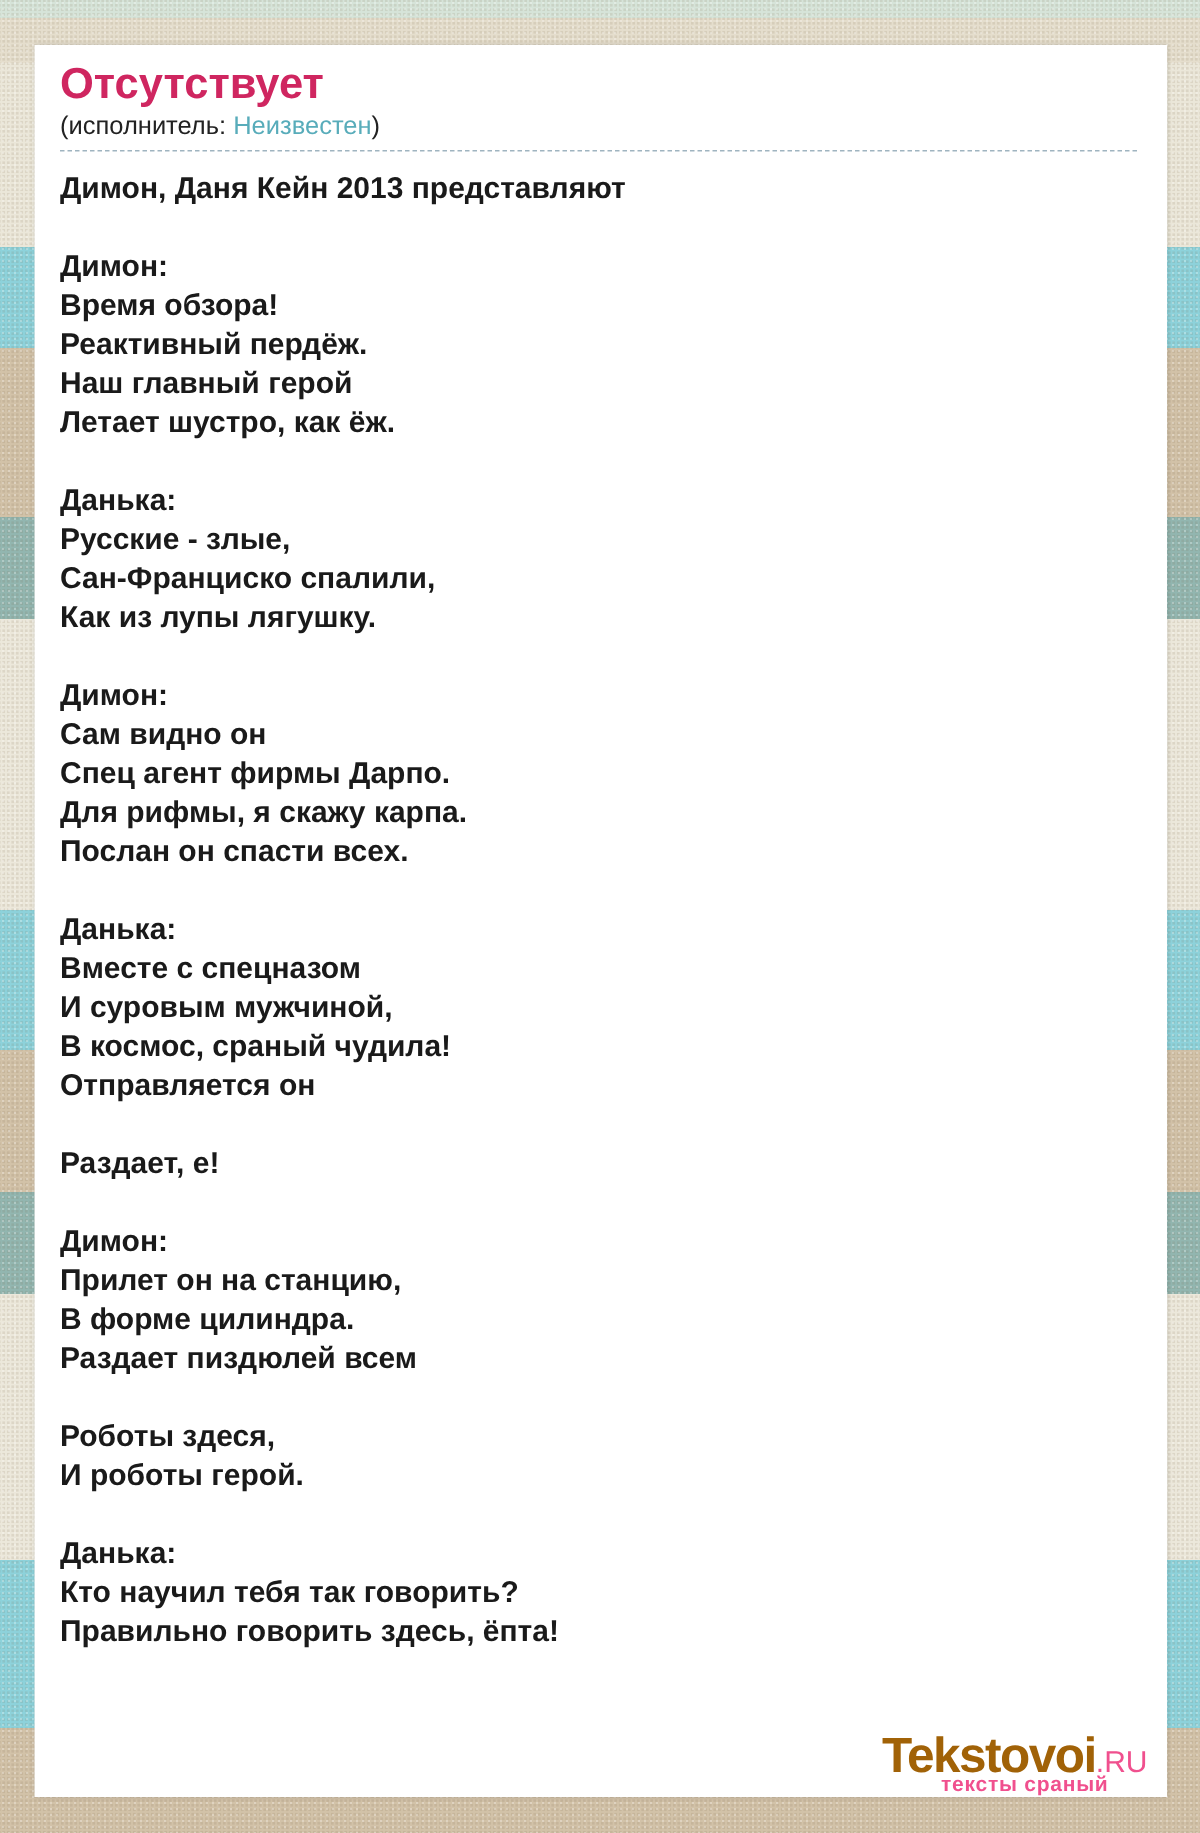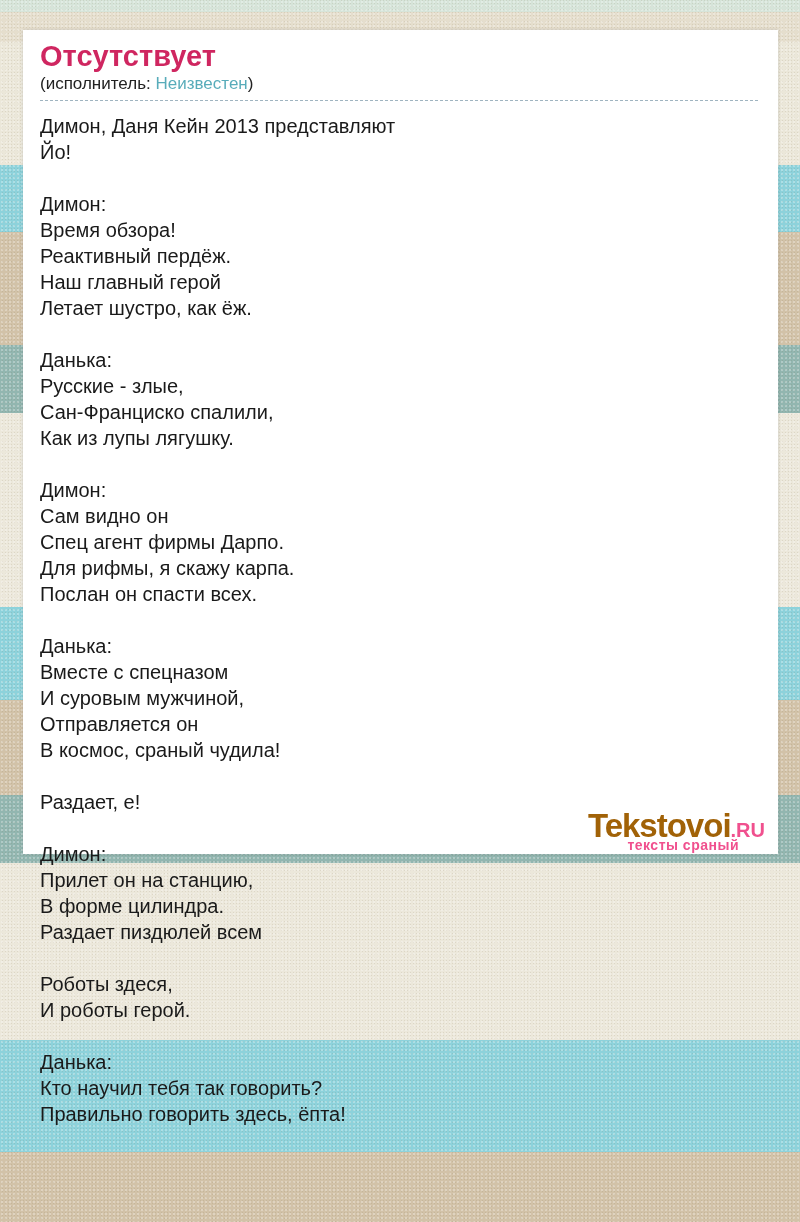--- a/index.html
+++ b/index.html
@@ -37,21 +37,21 @@
     background-size: 4px 4px, 3px 3px;
     background-position: 0 0, 1px 2px;
     pointer-events: none;
   }
   .card {
     position: absolute;
     z-index: 1;
     left: 23px;
     top: 30px;
     width: 755px;
-    height: 824px;
+    height: 1168px;
     background: #ffffff;
     box-shadow: 0 0 3px rgba(0,0,0,0.18);
     box-sizing: border-box;
     padding: 0 0 0 17px;
   }
   .card-header {
     padding-top: 10px;
     margin-right: 20px;
     border-bottom: 1px dashed #9fb4c0;
     padding-bottom: 6px;
@@ -71,20 +71,21 @@
   }
   .artist-link {
     color: #58acba;
     text-decoration: none;
     cursor: pointer;
   }
   .lyrics {
     padding-top: 12px;
     font-size: 20px;
     color: #1a1a1a;
+    font-weight: bold;
   }
   .lyric-line {
     min-height: 26px;
     line-height: 26px;
     white-space: pre;
   }
   .logo {
     position: absolute;
     right: 13px;
     bottom: 2px;
@@ -96,21 +97,21 @@
   }
   .logo-main { display: block; white-space: nowrap; }
   .logo-brand {
     font-size: 33px;
     font-weight: bold;
     letter-spacing: -1px;
     color: #a16207;
   }
   .logo-tld {
     font-size: 20px;
-    font-weight: bold;
+    font-weight: normal;
     color: #f0508e;
     text-align: center;
   }
   .logo-tagline {
     display: block;
     margin-top: -4px;
     padding-right: 26px;
     font-size: 14px;
     font-weight: bold;
     letter-spacing: 0.5px;
@@ -123,21 +124,20 @@
 <div class="bg-texture"></div>
 
 <main class="card">
   <header class="card-header">
     <h1 class="song-title">Отсутствует</h1>
     <p class="artist-line"><span>(исполнитель: </span><a class="artist-link" href="#">Неизвестен</a><span>)</span></p>
   </header>
 
   <section class="lyrics">
       <div class="lyric-line">Димон, Даня Кейн 2013 представляют</div>
-      <div class="lyric-line">Йо!</div>
       <div class="lyric-line"></div>
       <div class="lyric-line">Димон:</div>
       <div class="lyric-line">Время обзора!</div>
       <div class="lyric-line">Реактивный пердёж.</div>
       <div class="lyric-line">Наш главный герой</div>
       <div class="lyric-line">Летает шустро, как ёж.</div>
       <div class="lyric-line"></div>
       <div class="lyric-line">Данька:</div>
       <div class="lyric-line">Русские - злые,</div>
       <div class="lyric-line">Сан-Франциско спалили,</div>
@@ -145,22 +145,22 @@
       <div class="lyric-line"></div>
       <div class="lyric-line">Димон:</div>
       <div class="lyric-line">Сам видно он</div>
       <div class="lyric-line">Спец агент фирмы Дарпо.</div>
       <div class="lyric-line">Для рифмы, я скажу карпа.</div>
       <div class="lyric-line">Послан он спасти всех.</div>
       <div class="lyric-line"></div>
       <div class="lyric-line">Данька:</div>
       <div class="lyric-line">Вместе с спецназом</div>
       <div class="lyric-line">И суровым мужчиной,</div>
+      <div class="lyric-line">В космос, сраный чудила!</div>
       <div class="lyric-line">Отправляется он</div>
-      <div class="lyric-line">В космос, сраный чудила!</div>
       <div class="lyric-line"></div>
       <div class="lyric-line">Раздает, е!</div>
       <div class="lyric-line"></div>
       <div class="lyric-line">Димон:</div>
       <div class="lyric-line">Прилет он на станцию,</div>
       <div class="lyric-line">В форме цилиндра.</div>
       <div class="lyric-line">Раздает пиздюлей всем</div>
       <div class="lyric-line"></div>
       <div class="lyric-line">Роботы здеся,</div>
       <div class="lyric-line">И роботы герой.</div>

